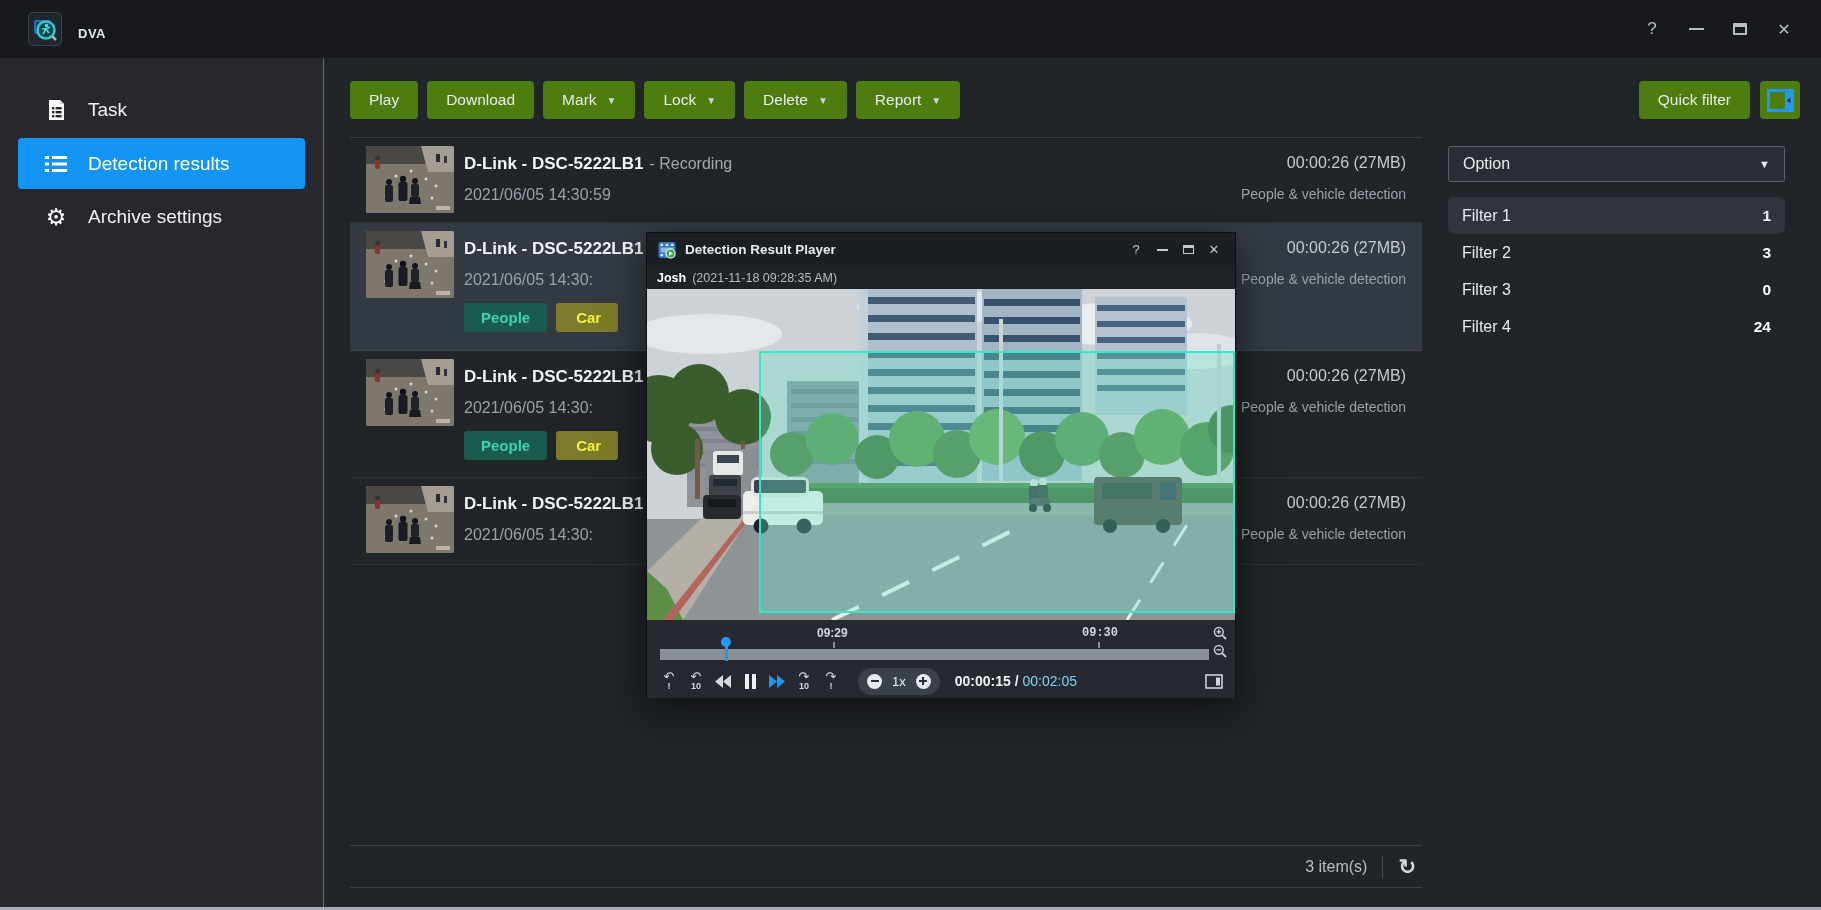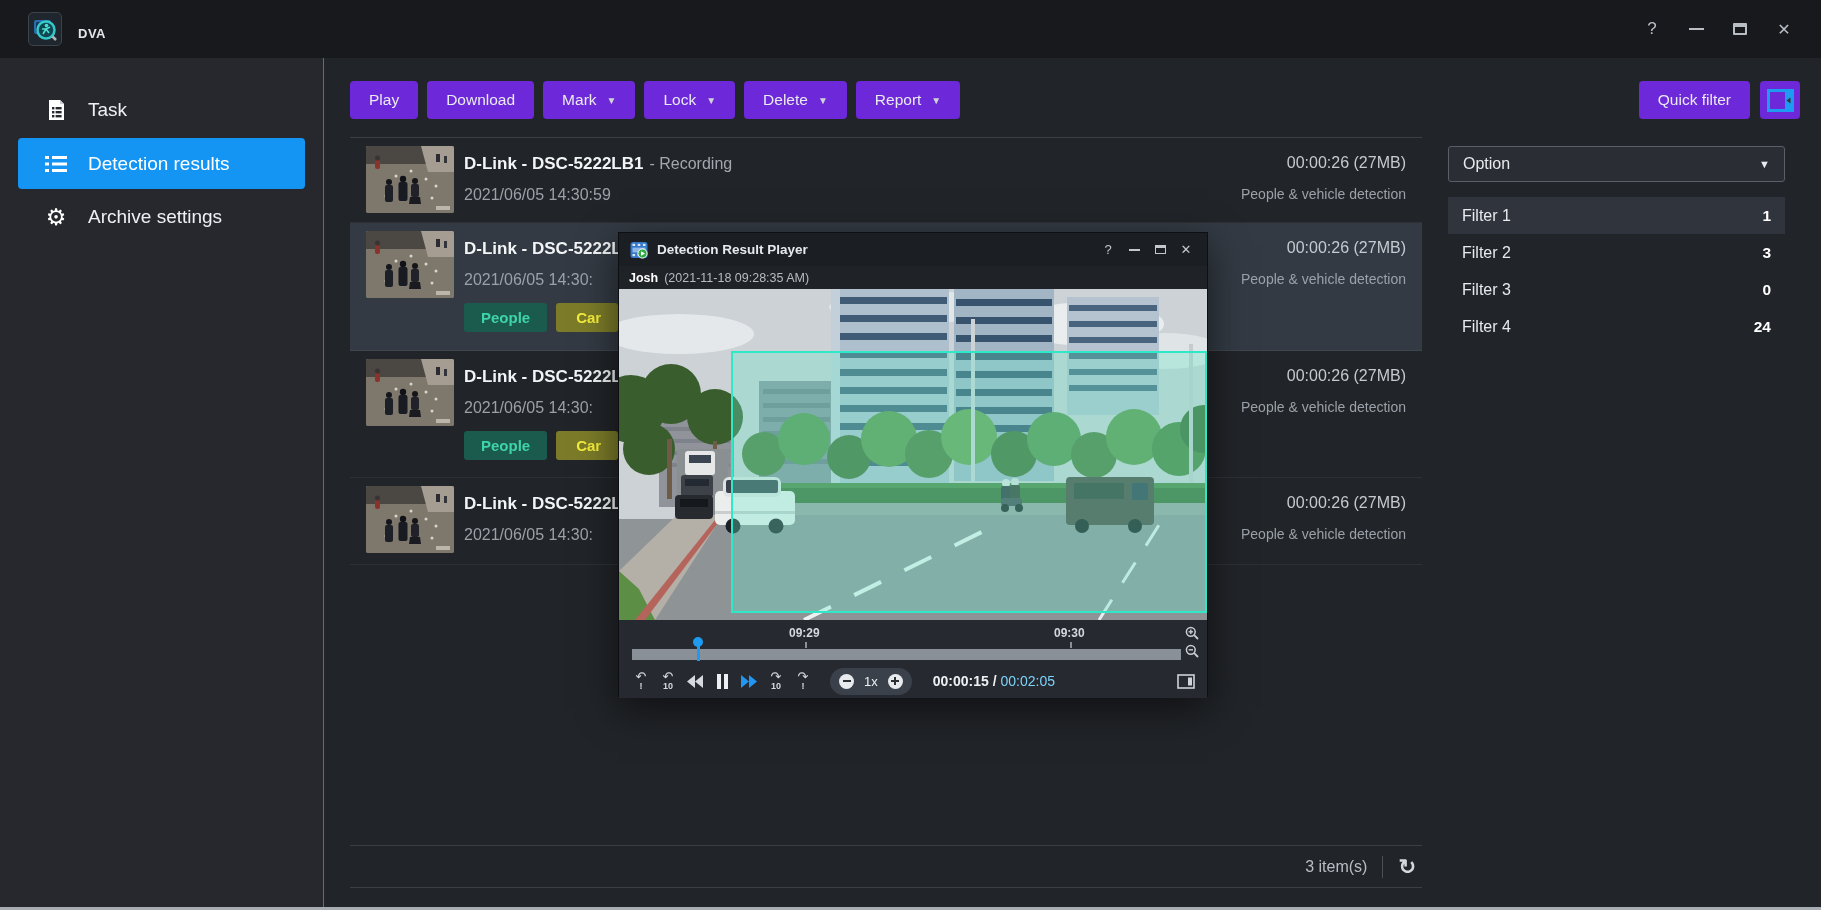--- a/index.html
+++ b/index.html
@@ -18,21 +18,21 @@
 
   
   .sidebar { position:absolute; left:0; top:58px; bottom:0; width:324px; background:#26282d; border-right:1px solid #a16207; }
   .side-item { height:52px; display:flex; align-items:center; gap:20px; padding-left:44px; font-size:19px; color:#eef0f3; }
   .side-item.first { margin-top:26px; }
   .side-item.active { background:#1495f3; margin:2px 18px; padding-left:26px; border-radius:4px; height:51px; color:#ffffff; }
   .side-icon { width:24px; display:flex; justify-content:center; }
 
   
   .toolbar { position:absolute; left:350px; right:21px; top:81px; height:38px; display:flex; align-items:center; }
-  .btn { height:38px; background:#6d28d9; border-radius:4px; color:#e9ebee; font-size:15.5px; display:flex; align-items:center; justify-content:center; padding:0 19px; margin-right:9px; cursor:default; }
+  .btn { height:38px; background:#4d7c0f; border-radius:4px; color:#e9ebee; font-size:15.5px; display:flex; align-items:center; justify-content:center; padding:0 19px; margin-right:9px; cursor:default; }
   .btn .caret { margin-left:10px; font-size:10px; color:#cfd3d8; }
   .toolbar-spacer { flex:1; }
   .btn.icon-btn { width:40px; padding:0; margin-right:0; }
 
   
   .list { position:absolute; left:350px; top:137px; width:1072px; border-top:1px solid #3a3f45; }
   .row { display:flex; align-items:flex-start; padding:8px 16px 0 16px; border-bottom:1px solid rgba(255,255,255,0.06); }
   .row.r1 { height:85px; }
   .row.r2 { height:128px; }
   .row.r3 { height:127px; }
@@ -55,26 +55,26 @@
   
   .list-footer { position:absolute; left:350px; top:845px; width:1072px; height:43px; border-top:1px solid #3a3f45; border-bottom:1px solid #3a3f45; display:flex; align-items:center; justify-content:flex-end; gap:15px; padding-right:6px; }
   .footer-count { font-size:16px; color:#b9bec5; }
   .footer-divider { width:1px; height:22px; background:#4a4f56; }
   .refresh { font-size:21px; color:#d4d8dd; font-weight:bold; cursor:default; }
 
   
   .filter-panel { position:absolute; left:1448px; top:146px; width:337px; }
   .option-select { height:36px; border:1px solid #5a6068; border-radius:3px; background:#2a2d33; display:flex; align-items:center; padding:0 14px; font-size:16px; color:#e8eaed; margin-bottom:15px; cursor:default; }
   .option-select .caret { margin-left:auto; font-size:11px; color:#e8eaed; }
-  .filter-row { height:37px; display:flex; align-items:center; justify-content:space-between; padding:0 14px; font-size:16px; color:#e8eaed; border-radius:0; cursor:default; }
+  .filter-row { height:37px; display:flex; align-items:center; justify-content:space-between; padding:0 14px; font-size:16px; color:#e8eaed; border-radius:6px; cursor:default; }
   .filter-row.selected { background:#30353d; }
   .filter-count { color:#ffffff; font-weight:bold; font-size:15.5px; }
 
   
-  .dialog { position:absolute; left:618px; top:232px; width:590px; height:465px; background:#22252a; border:1px solid #0d0f12; box-shadow:0 12px 36px rgba(0,0,0,0.55); z-index:50; }
+  .dialog { position:absolute; left:646px; top:232px; width:590px; height:465px; background:#22252a; border:1px solid #0d0f12; box-shadow:0 12px 36px rgba(0,0,0,0.55); z-index:50; }
   .dlg-titlebar { height:33px; background:#1b1e23; display:flex; align-items:center; padding:0 8px 0 11px; }
   .dlg-title { font-size:13.5px; font-weight:bold; color:#e6eaee; margin-left:9px; }
   .dlg-btns { margin-left:auto; display:flex; align-items:center; }
   .dlg-btn { width:26px; height:24px; display:flex; align-items:center; justify-content:center; color:#c3c8ce; font-size:13px; cursor:default; }
   .dlg-btn .max-box { width:11px; height:9px; border:1.5px solid #c3c8ce; border-top:3px solid #c3c8ce; }
   .dlg-btn .min-bar { width:11px; height:2px; background:#c3c8ce; }
   .dlg-userbar { height:23px; background:#1f2227; display:flex; align-items:center; gap:6px; padding:0 10px; font-size:12.5px; }
   .dlg-user { color:#ffffff; font-weight:bold; }
   .dlg-usertime { color:#b6bcc2; }
   .dlg-video { position:relative; height:331px; background:#8f9497; overflow:hidden; }
@@ -93,21 +93,21 @@
   .pc .arc { font-size:13px; line-height:10px; }
   .pc .sub { font-size:9px; font-weight:bold; line-height:9px; }
   .pc.pause { flex-direction:row; gap:3px; }
   .pc.pause span { width:4px; height:15px; background:#eef1f4; }
   .speed-group { margin-left:10px; height:27px; background:#3b414a; border-radius:14px; display:flex; align-items:center; gap:10px; padding:0 9px; }
   .speed-circle { width:15px; height:15px; border-radius:50%; background:#e8ebee; position:relative; cursor:default; }
   .speed-circle .h { position:absolute; left:3.5px; top:6.5px; width:8px; height:2px; background:#2b2f36; }
   .speed-circle .v { position:absolute; left:6.5px; top:3.5px; width:2px; height:8px; background:#2b2f36; }
   .speed-label { font-size:13px; color:#eef1f4; }
   .pc-time { margin-left:15px; font-size:14px; white-space:nowrap; }
-  .pc-time .cur { font-weight:bold; color:#eef1f4;margin-left:6px; }
+  .pc-time .cur { font-weight:bold; color:#eef1f4; }
   .pc-time .sep { font-weight:bold; color:#eef1f4; }
   .pc-time .tot { color:#7dd3fc; }
   .pc-right { margin-left:auto; cursor:default; display:flex; align-items:center; }
 
   .zone-overlay { position:absolute; left:112px; top:62px; width:476px; height:262px; border:2.5px solid #2ee9c8; background:rgba(108,232,202,0.34); }
 
   .window-bottom-edge { position:absolute; left:0; bottom:0; width:100%; height:3px; background:#a8adb4; z-index:90; }
 </style>
 </head>
 <body>
@@ -560,21 +560,21 @@
           <rect x="382" y="209" width="21" height="8" rx="3" fill="#454a50"></rect>
           <circle cx="386" cy="219" r="4" fill="#1a1d20"></circle>
             <circle cx="400" cy="219" r="4" fill="#1a1d20"></circle>
         </g>
       </svg>
       <div class="zone-overlay"></div>
     </div>
 
     <div class="dlg-timeline">
       <span class="tl-label" style="left:170px;">09:29</span>
-      <span class="tl-label" style="left:435px;">09:30</span>
+      <span class="tl-label" style="left:435px;font-family:Liberation Mono, monospace;">09:30</span>
       <span class="tl-tick" style="left:186px;"></span>
       <span class="tl-tick" style="left:451px;"></span>
       <div class="tl-bar"></div>
       <div class="tl-stem"></div>
       <div class="tl-knob"></div>
       <div class="tl-zoom" style="top:5px;">
         <svg width="14" height="14" viewBox="0 0 14 14">
           <circle cx="5.8" cy="5.8" r="4.4" fill="none" stroke="#c9ced4" stroke-width="1.5"></circle>
           <line x1="9.2" y1="9.2" x2="13" y2="13" stroke="#c9ced4" stroke-width="1.8"></line>
           <line x1="3.6" y1="5.8" x2="8" y2="5.8" stroke="#c9ced4" stroke-width="1.4"></line>

